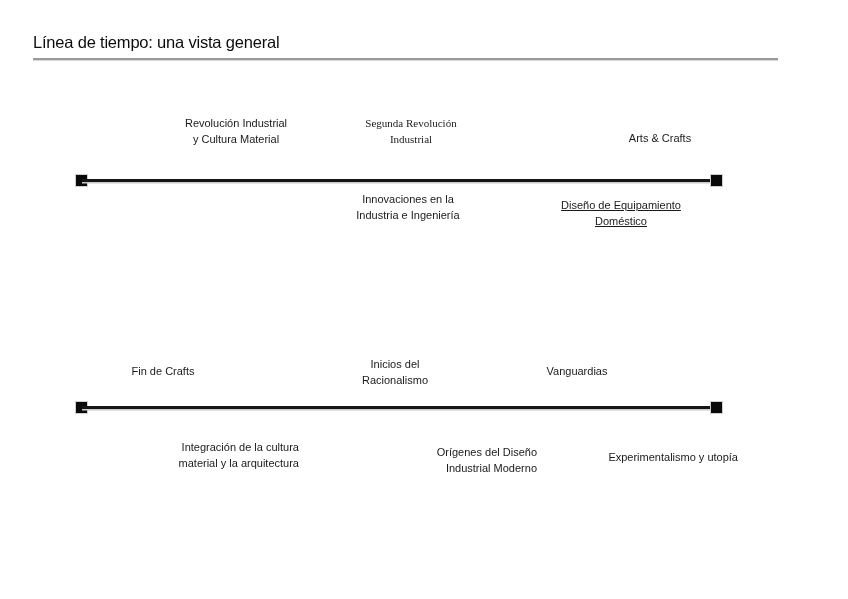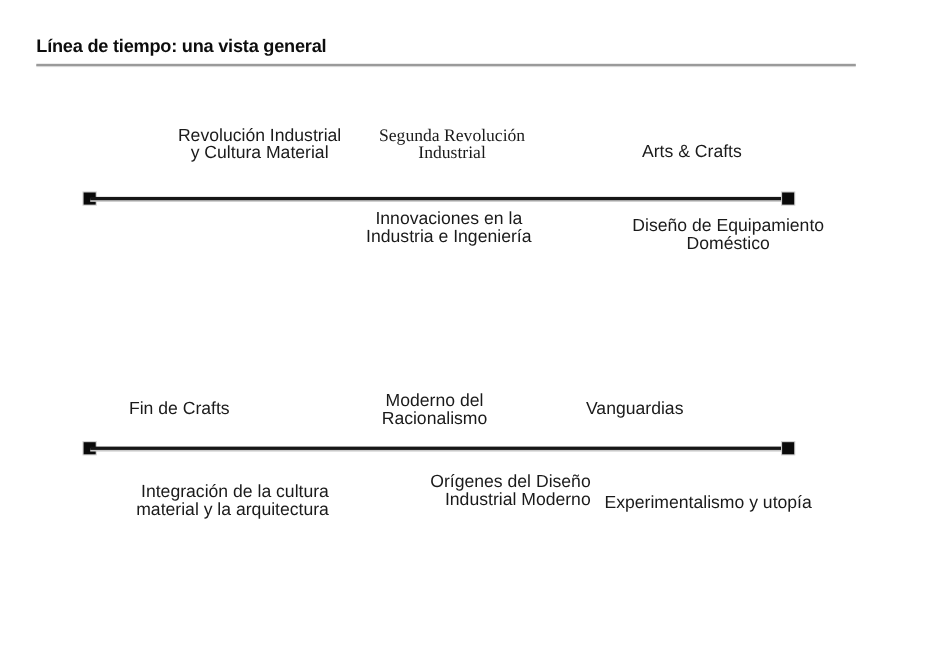--- a/index.html
+++ b/index.html
@@ -17,21 +17,21 @@
     color: #1a1a1a;
     -webkit-font-smoothing: antialiased;
   }
 
   
   .slide-title {
     position: absolute;
     left: 33px;
     top: 33px;
     font-size: 16.5px;
-    font-weight: bold;
+    font-weight: normal;
     letter-spacing: -0.2px;
     color: #0d0d0d;
     white-space: nowrap;
   }
   .title-rule {
     position: absolute;
     left: 33px;
     top: 58px;
     width: 745px;
     height: 2px;
@@ -71,47 +71,47 @@
     height: 11px;
     background: #0a0a0a;
     box-shadow: 0 0 0 1px #cfcfcf;
   }
   .axis-cap.start { left: 0; }
   .axis-cap.end   { right: 0; }
 
   
   .label {
     position: absolute;
-    font-size: 16px;
+    font-size: 11px;
     line-height: 15.5px;
     color: #1a1a1a;
     white-space: pre-line;
   }
   .label.center { text-align: center; }
   .label.left   { text-align: right; }
 
   
   .t1-axis  { top: 67px; }
 
   .t1-above-0 { left: 141px;  width: 190px; top: 8px;  }
   .t1-above-1 { left: 316px;  width: 190px; top: 8px; font-family: Liberation Serif, serif;  }
-  .t1-above-2 { left: 534px;  width: 190px; top: 23px; }
+  .t1-above-2 { left: 565px;  width: 190px; top: 23px; }
 
   .t1-below-0 { left: 313px;  width: 190px; top: 84px; }
-  .t1-below-1 { left: 562px;  width: 200px; top: 90px; }
+  .t1-below-1 { left: 521px;  width: 200px; top: 90px; text-decoration: underline; }
 
   
   .t2-axis  { top: 47px; }
 
   .t2-above-0 { left: 68px;  width: 190px; top: 9px; }
   .t2-above-1 { left: 300px; width: 190px; top: 2px; }
   .t2-above-2 { left: 487px; width: 180px; top: 9px; }
 
   .t2-below-0 { left: 99px;  width: 200px; top: 85px; }
-  .t2-below-1 { left: 337px; width: 200px; top: 76px; }
+  .t2-below-1 { left: 337px; width: 200px; top: 90px; }
   .t2-below-2 { left: 518px; width: 220px; top: 95px; }
 </style>
 </head>
 <body>
 
 <div class="slide-title">Línea de tiempo: una vista general</div>
 <div class="title-rule"></div>
 
 <div class="timeline timeline-1">
 
@@ -135,21 +135,21 @@
 
 <div class="timeline timeline-2">
 
   <div class="axis t2-axis">
     <div class="axis-cap start"></div>
     <div class="axis-line"></div>
     <div class="axis-cap end"></div>
   </div>
 
   <div class="label center t2-above-0">Fin de Crafts</div>
-  <div class="label center t2-above-1">Moderno del
+  <div class="label center t2-above-1">Inicios del
 Racionalismo</div>
   <div class="label center t2-above-2">Vanguardias</div>
 
   <div class="label left t2-below-0">Integración de la cultura
 material y la arquitectura</div>
   <div class="label left t2-below-1">Orígenes del Diseño
 Industrial Moderno</div>
   <div class="label left t2-below-2">Experimentalismo y utopía</div>
 </div>
 

